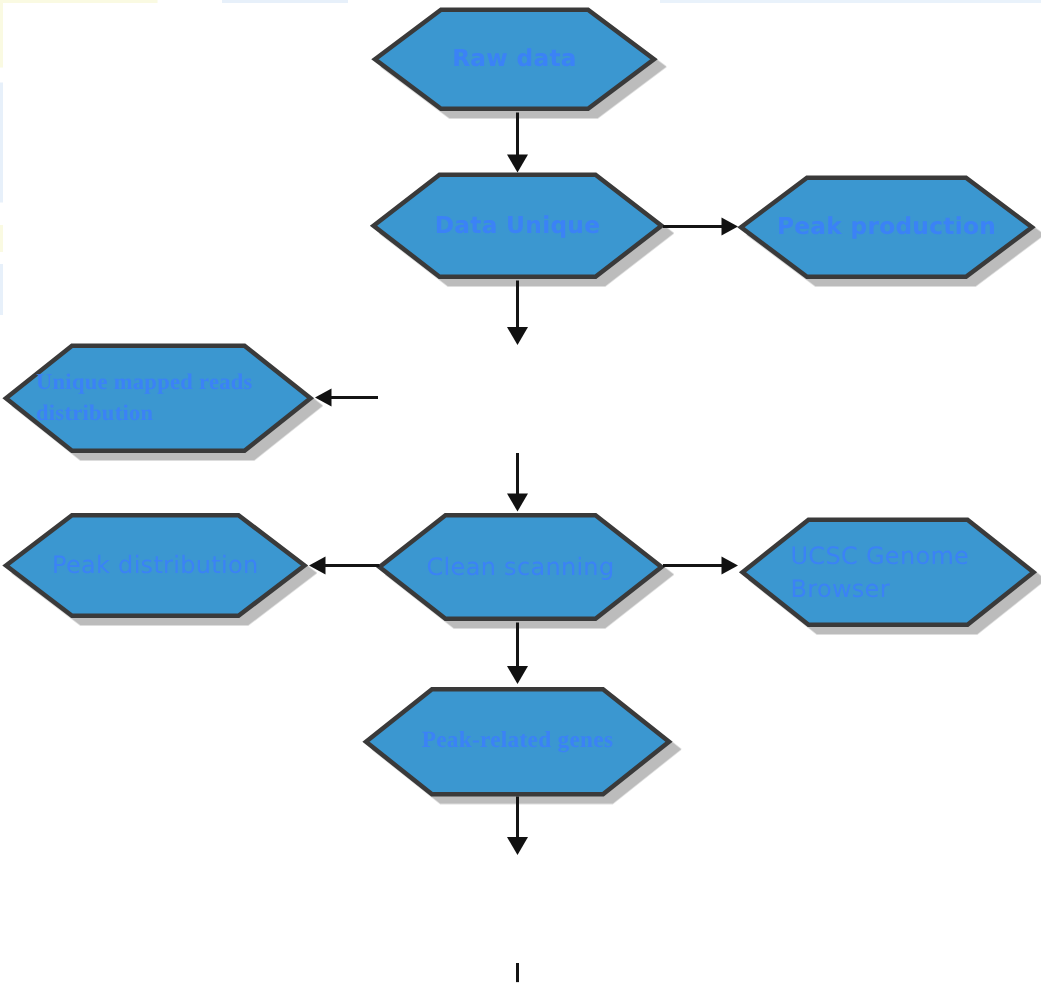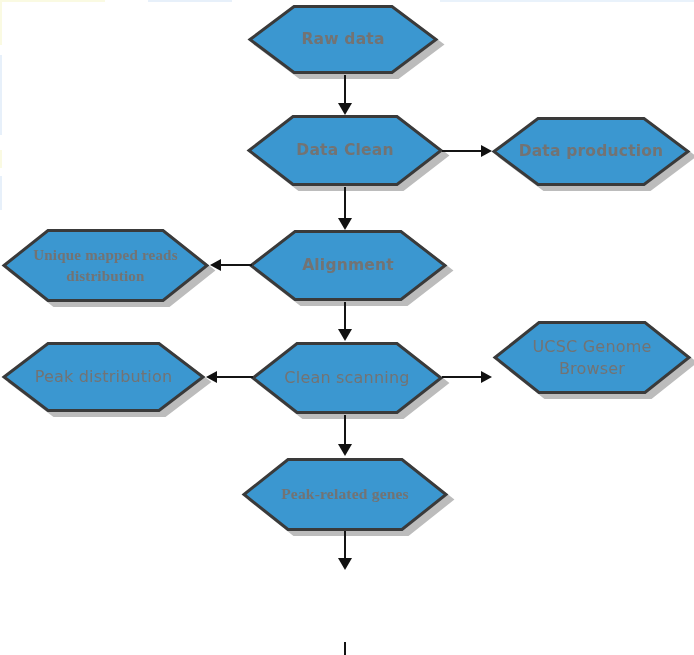--- a/index.html
+++ b/index.html
@@ -6,21 +6,21 @@
   #stage{
     position:relative;width:694px;height:655px;background:#ffffff;
     overflow:hidden;font-family:"DejaVu Sans",sans-serif;
   }
   .node{position:absolute;}
   .hex{position:absolute;left:0;top:0;overflow:visible;
        filter:drop-shadow(6px 5px 0 #bcbcbc);}
   .hex polygon{fill:#3b97d0;stroke:#3a3a3a;stroke-width:3;stroke-linejoin:miter;}
   .label{
     position:absolute;inset:0;display:flex;align-items:center;justify-content:center;
-    text-align:center;color:#737373;font-weight:700;font-size:15.5px;line-height:1.35;
+    color:#3b82f6;font-weight:700;font-size:15.5px;line-height:1.35;
     padding:0 10px;box-sizing:border-box;letter-spacing:.2px;
   }
   .label.thin{font-weight:400;font-size:16px;}
   .label.pad-wrap{padding:0 22px;font-size:15px;font-family:Liberation Serif, serif;}
   .label.pad-wrap-ucsc{padding:0 34px;}
   .vline{position:absolute;width:2px;background:#141414;}
   .hline{position:absolute;height:2px;background:#141414;}
   .arrow-down{position:absolute;width:0;height:0;
     border-left:7px solid transparent;border-right:7px solid transparent;
     border-top:12px solid #111;}
@@ -49,59 +49,53 @@
     <svg class="hex" width="190" height="71" viewBox="0 0 190 71">
       <polygon points="2,35.5 46,2.5 144,2.5 188,35.5 144,68.5 46,68.5"></polygon>
     </svg>
     <div class="label">Raw data</div>
   </div>
 
   <div class="node" style="left:247px;top:114px;width:196px;height:73px;">
     <svg class="hex" width="196" height="73" viewBox="0 0 196 73">
       <polygon points="2,36.5 46,2.5 150,2.5 194,36.5 150,70.5 46,70.5"></polygon>
     </svg>
-    <div class="label">Data Clean</div>
+    <div class="label">Data Unique</div>
   </div>
 
   <div class="node" style="left:492px;top:116px;width:198px;height:71px;">
     <svg class="hex" width="198" height="71" viewBox="0 0 198 71">
       <polygon points="2,35.5 46,2.5 152,2.5 196,35.5 152,68.5 46,68.5"></polygon>
     </svg>
-    <div class="label">Data production</div>
+    <div class="label">Peak production</div>
   </div>
 
   <div class="node" style="left:2px;top:228px;width:207px;height:75px;">
     <svg class="hex" width="207" height="75" viewBox="0 0 207 75">
       <polygon points="2,37.5 46,2.5 161,2.5 205,37.5 161,72.5 46,72.5"></polygon>
     </svg>
     <div class="label pad-wrap">Unique mapped reads distribution</div>
   </div>
 
-  <div class="node" style="left:249px;top:229px;width:198px;height:73px;">
-    <svg class="hex" width="198" height="73" viewBox="0 0 198 73">
-      <polygon points="2,36.5 46,2.5 152,2.5 196,36.5 152,70.5 46,70.5"></polygon>
-    </svg>
-    <div class="label">Alignment</div>
-  </div>
 
   <div class="node" style="left:2px;top:341px;width:203px;height:72px;">
     <svg class="hex" width="203" height="72" viewBox="0 0 203 72">
       <polygon points="2,36 46,2.5 157,2.5 201,36 157,69.5 46,69.5"></polygon>
     </svg>
     <div class="label thin">Peak distribution</div>
   </div>
 
   <div class="node" style="left:251px;top:341px;width:192px;height:74px;">
     <svg class="hex" width="192" height="74" viewBox="0 0 192 74">
       <polygon points="2,37 46,2.5 146,2.5 190,37 146,71.5 46,71.5"></polygon>
     </svg>
     <div class="label thin">Clean scanning</div>
   </div>
 
-  <div class="node" style="left:493px;top:320px;width:198px;height:75px;">
+  <div class="node" style="left:493px;top:344px;width:198px;height:75px;">
     <svg class="hex" width="198" height="75" viewBox="0 0 198 75">
       <polygon points="2,37.5 46,2.5 152,2.5 196,37.5 152,72.5 46,72.5"></polygon>
     </svg>
     <div class="label thin pad-wrap-ucsc">UCSC Genome Browser</div>
   </div>
 
   <div class="node" style="left:242px;top:457px;width:206px;height:75px;font-family:Liberation Serif, serif;">
     <svg class="hex" width="206" height="75" viewBox="0 0 206 75">
       <polygon points="2,37.5 46,2.5 160,2.5 204,37.5 160,72.5 46,72.5"></polygon>
     </svg>

